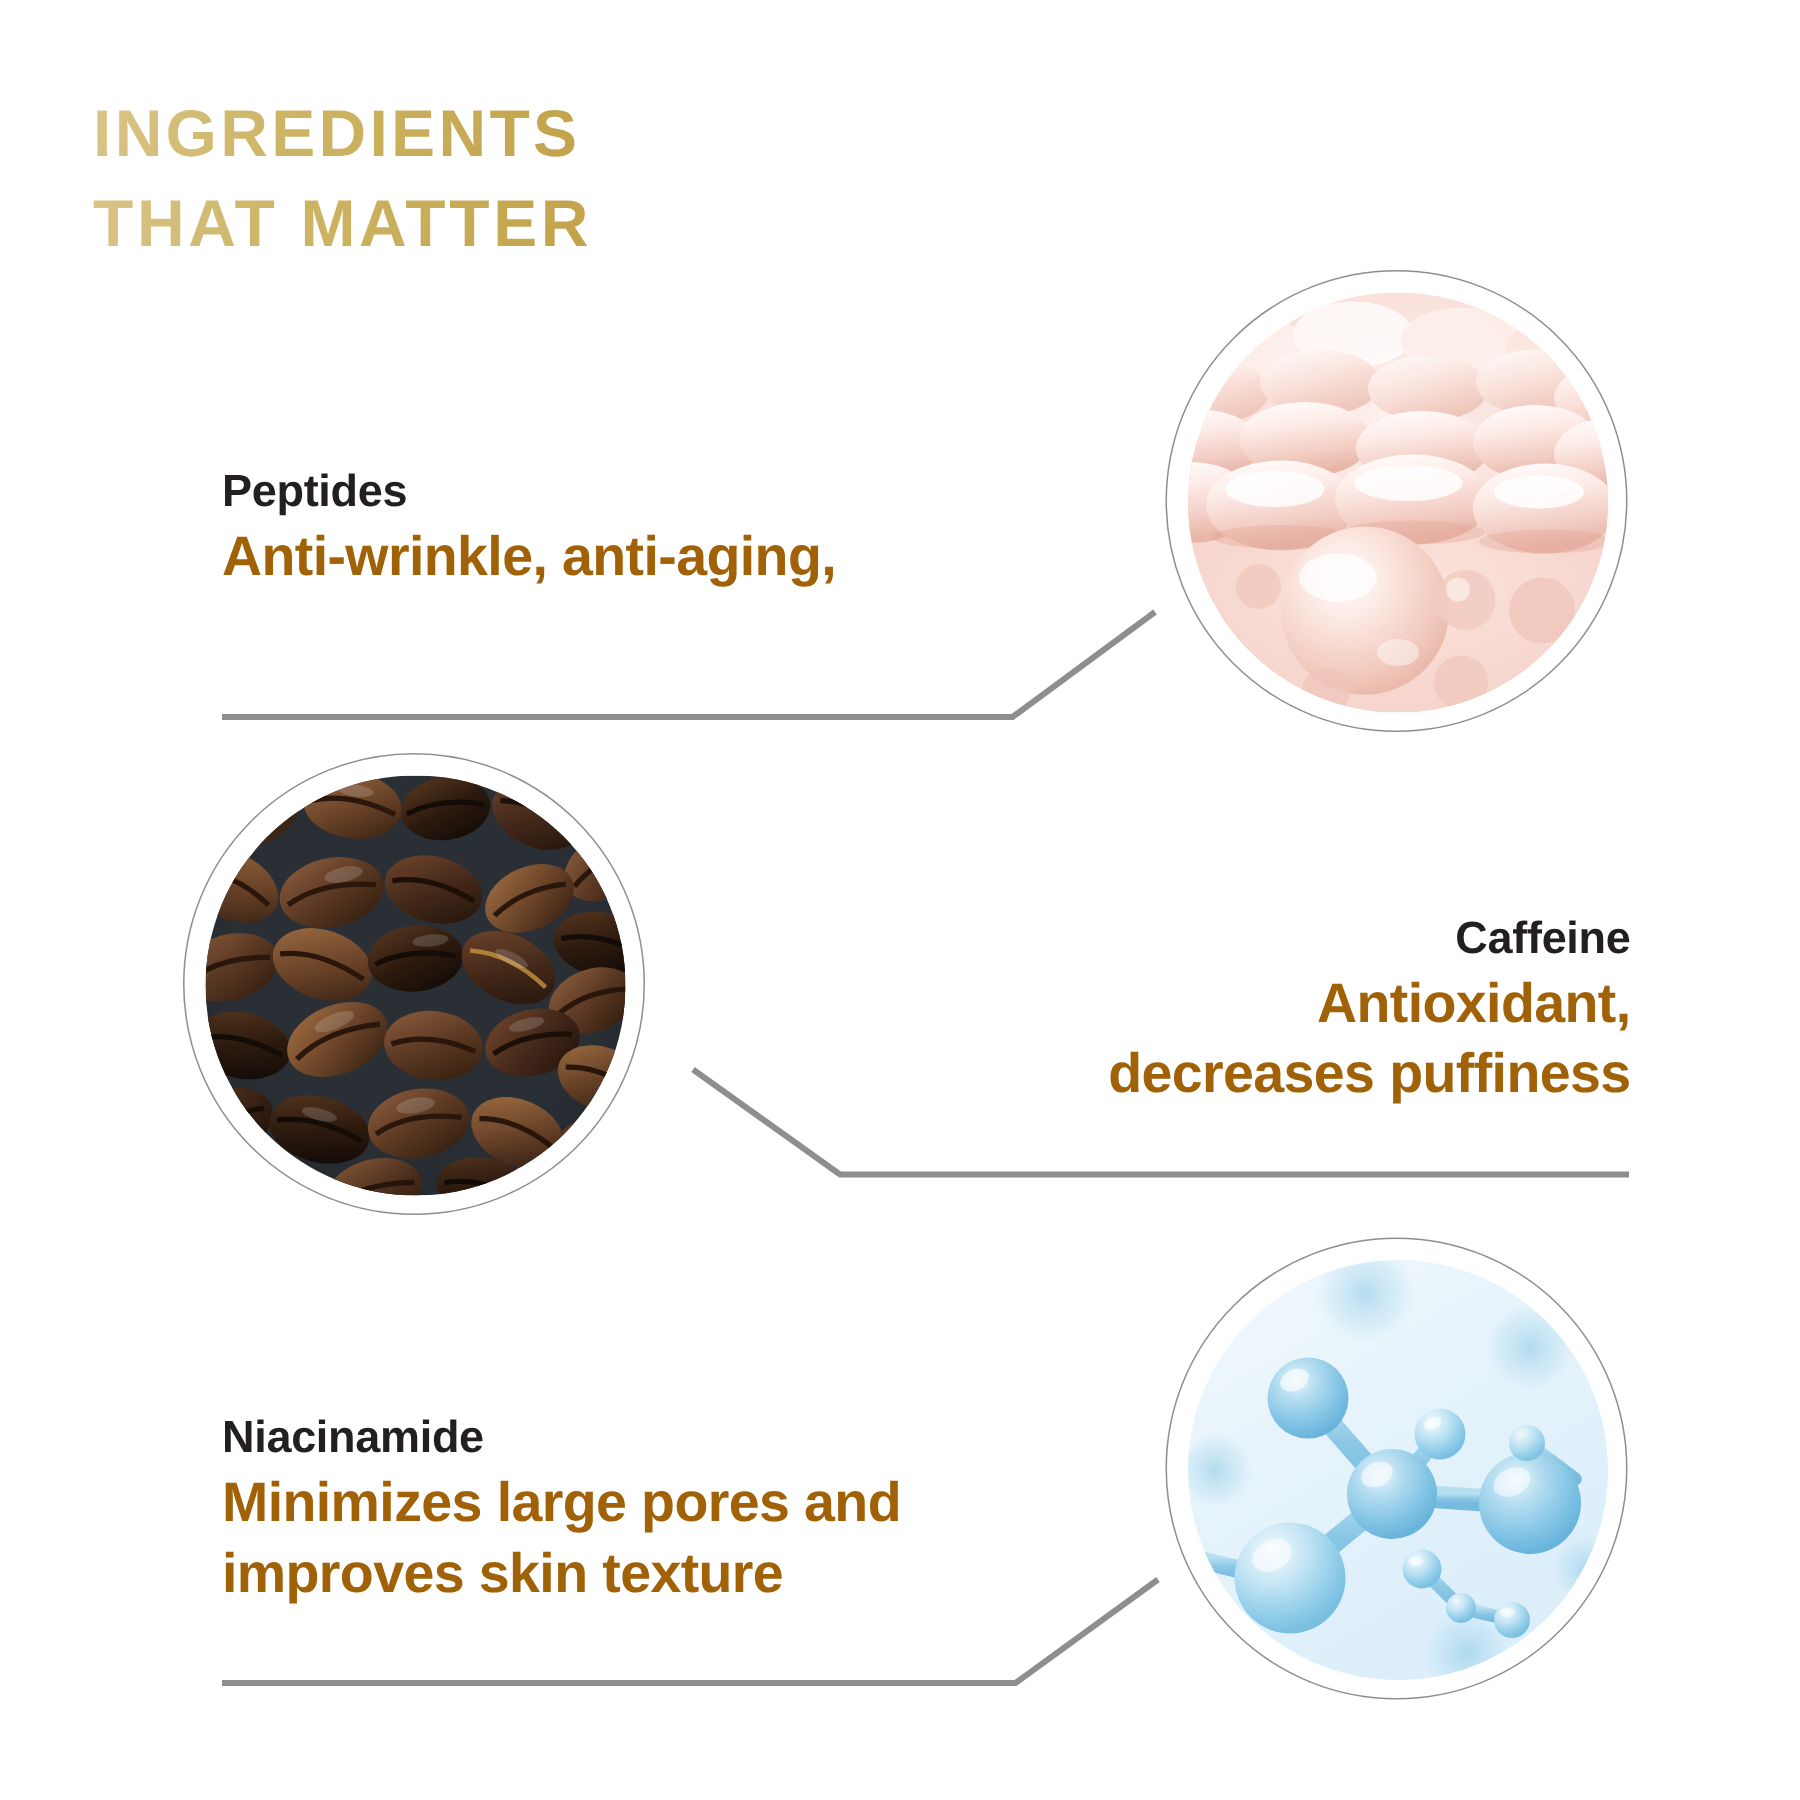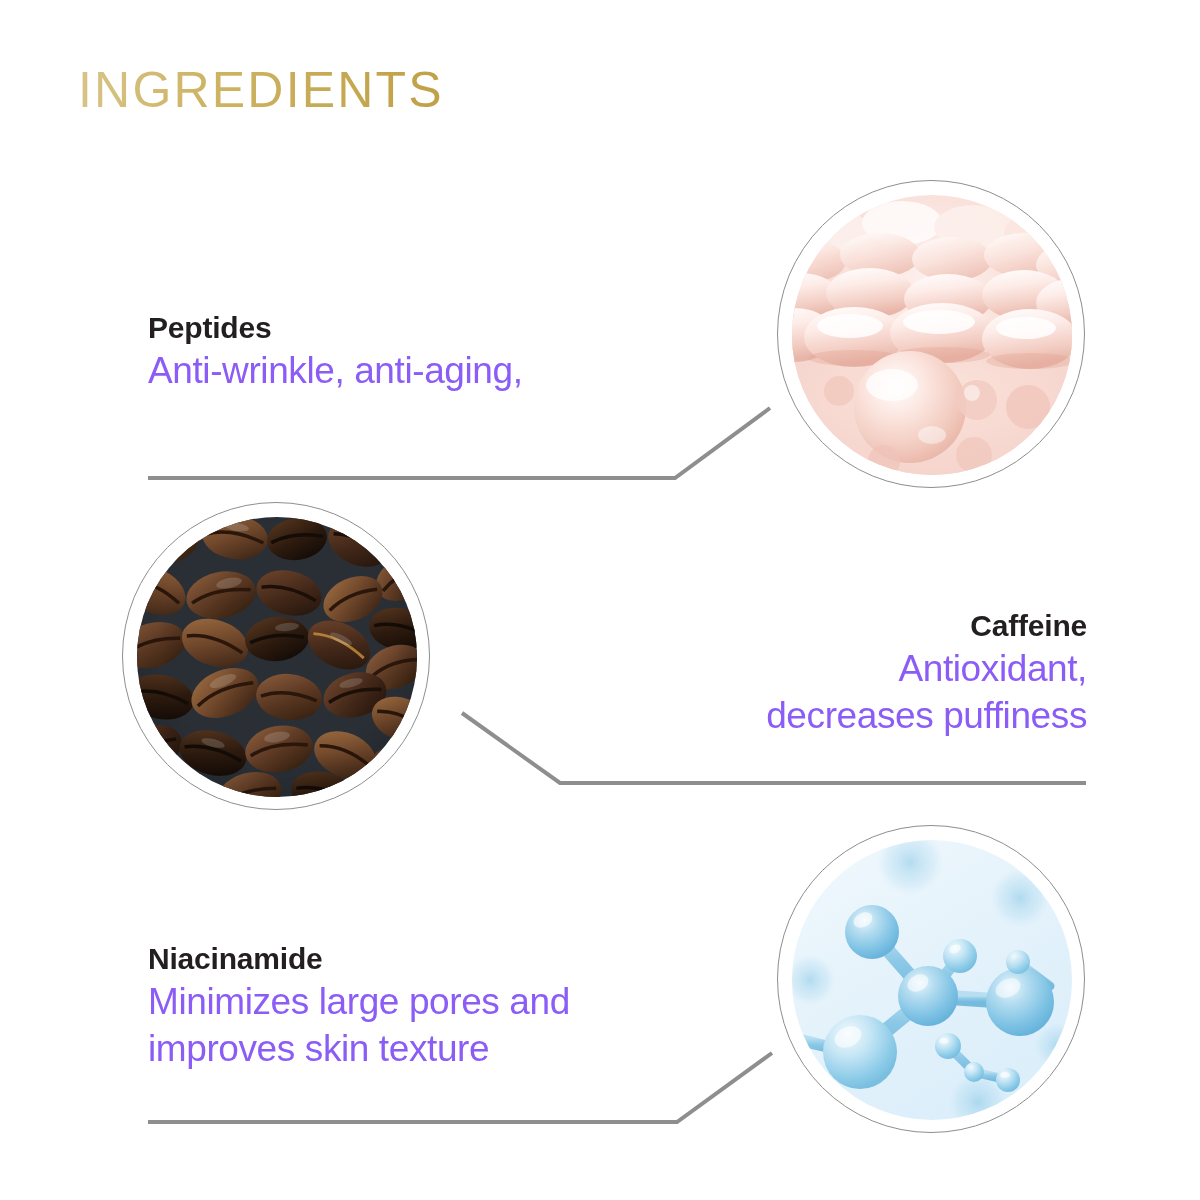--- a/index.html
+++ b/index.html
@@ -22,47 +22,46 @@
 
   
   .title-block {
     position: absolute;
     left: 62px;
     top: 60px;
     width: 620px;
   }
   .title-line {
     font-family: "Liberation Sans", sans-serif;
-    font-size: 50px;
-    font-weight: 400;
+    font-size: 44px;
+    font-weight: 700;
     letter-spacing: 2.2px;
     line-height: 60px;
     white-space: nowrap;
     background: linear-gradient(100deg, #d8c487 0%, #cdb464 22%, #c2a24a 55%, #b89a43 80%, #cdb468 100%);
     -webkit-background-clip: text;
     background-clip: text;
     color: transparent;
-    margin-left: 16px;
     -webkit-text-fill-color: transparent;
   }
   .title-line-2 { letter-spacing: 2.4px; }
 
   
   .ing-text { position: absolute; }
   .ing-name {
     font-size: 30px;
     font-weight: 700;
     color: #231f20;
     letter-spacing: -0.2px;
     line-height: 38px;
   }
   .ing-desc {
     font-size: 37px;
-    font-weight: 400;
-    color: #8b5cf6;
+    font-weight: 700;
+    color: #a16207;
     line-height: 47px;
     letter-spacing: -0.4px;
   }
   .align-left  { text-align: left; }
   .align-right { text-align: right; }
 
   #text-peptides     { left: 148px; top: 309px; width: 620px; }
   #text-caffeine     { right: 113px; top: 607px; width: 620px; }
   #text-niacinamide  { left: 148px; top: 940px; width: 660px; }
 
@@ -98,20 +97,21 @@
 
   .circle-img svg { display: block; width: 100%; height: 100%; }
 </style>
 </head>
 <body>
 
 <div id="infographic">
 
   <div class="title-block">
     <div class="title-line title-line-1">INGREDIENTS</div>
+    <div class="title-line title-line-2">THAT MATTER</div>
   </div>
 
   <svg id="connectors" viewBox="0 0 1200 1200" xmlns="http://www.w3.org/2000/svg">
     <g stroke="#8e8e8e" stroke-width="4" fill="none" stroke-linecap="butt">
 
       <path d="M148,478 L675,478 L770,408"></path>
 
       <path d="M462,713 L560,783 L1086,783"></path>
 
       <path d="M148,1122 L677,1122 L772,1053"></path>

